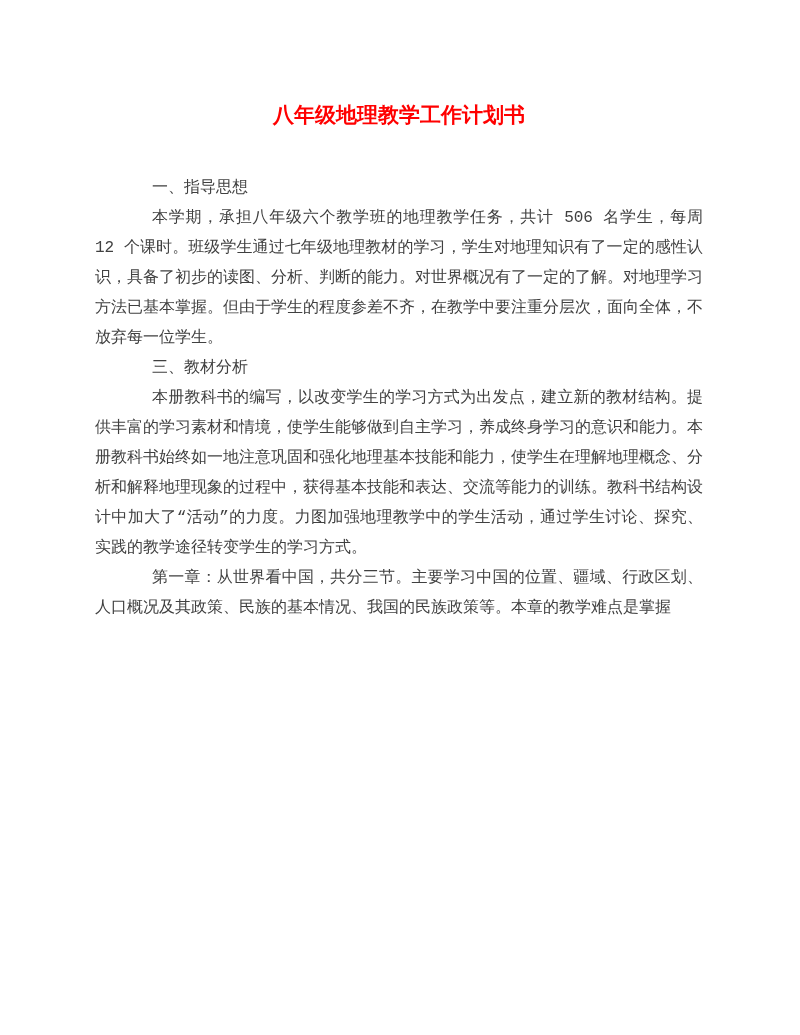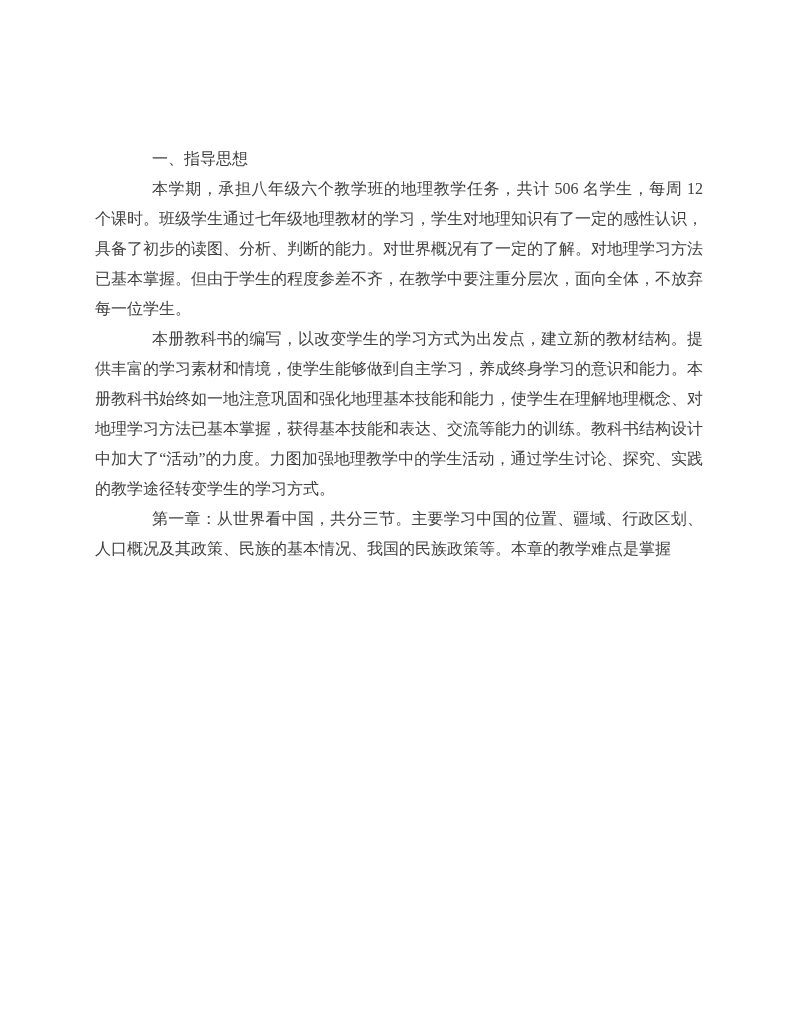--- a/index.html
+++ b/index.html
@@ -29,31 +29,34 @@
     text-align: center;
   }
   .doc-body {
     margin-top: 43px;
   }
   .doc-heading, .doc-para {
     margin: 0;
     font-size: 16px;
     line-height: 30px;
     text-indent: 57px;
+    font-family: Liberation Mono, monospace;
   }
   .doc-heading {
     text-align: left;
   }
   .doc-para {
     text-align: justify;
   }
 </style>
 </head>
 <body style="color: rgb(64, 64, 64); background: rgb(255, 255, 255);">
 
 <div class="page">
+  <h1 class="doc-title" style="color: rgb(255, 0, 0);">八年级地理教学工作计划书</h1>
   <div class="doc-body">
       <div class="doc-heading">一、指导思想</div>
       <div class="doc-para">本学期，承担八年级六个教学班的地理教学任务，共计 506 名学生，每周 12 个课时。班级学生通过七年级地理教材的学习，学生对地理知识有了一定的感性认识，具备了初步的读图、分析、判断的能力。对世界概况有了一定的了解。对地理学习方法已基本掌握。但由于学生的程度参差不齐，在教学中要注重分层次，面向全体，不放弃每一位学生。</div>
-      <div class="doc-para">本册教科书的编写，以改变学生的学习方式为出发点，建立新的教材结构。提供丰富的学习素材和情境，使学生能够做到自主学习，养成终身学习的意识和能力。本册教科书始终如一地注意巩固和强化地理基本技能和能力，使学生在理解地理概念、对地理学习方法已基本掌握，获得基本技能和表达、交流等能力的训练。教科书结构设计中加大了“活动”的力度。力图加强地理教学中的学生活动，通过学生讨论、探究、实践的教学途径转变学生的学习方式。</div>
+      <div class="doc-heading">三、教材分析</div>
+      <div class="doc-para">本册教科书的编写，以改变学生的学习方式为出发点，建立新的教材结构。提供丰富的学习素材和情境，使学生能够做到自主学习，养成终身学习的意识和能力。本册教科书始终如一地注意巩固和强化地理基本技能和能力，使学生在理解地理概念、分析和解释地理现象的过程中，获得基本技能和表达、交流等能力的训练。教科书结构设计中加大了“活动”的力度。力图加强地理教学中的学生活动，通过学生讨论、探究、实践的教学途径转变学生的学习方式。</div>
       <div class="doc-para">第一章：从世界看中国，共分三节。主要学习中国的位置、疆域、行政区划、人口概况及其政策、民族的基本情况、我国的民族政策等。本章的教学难点是掌握</div>
     </div>
 </div>
 
 </body></html>

